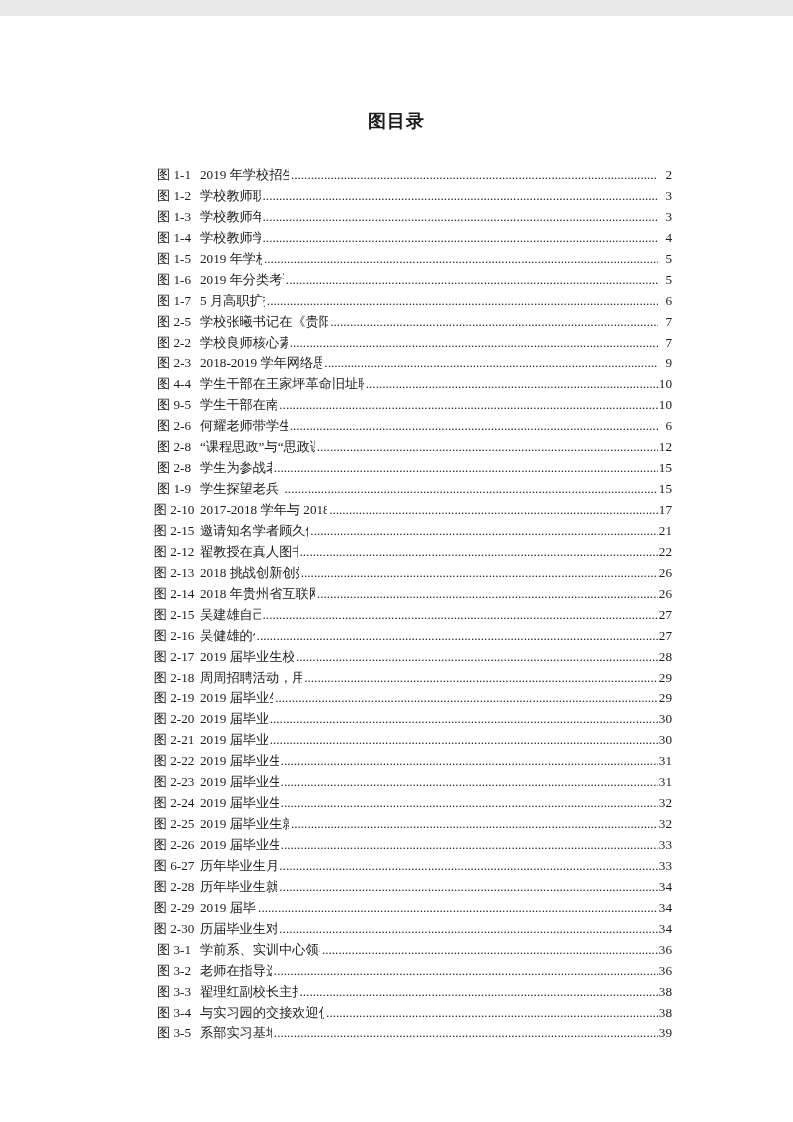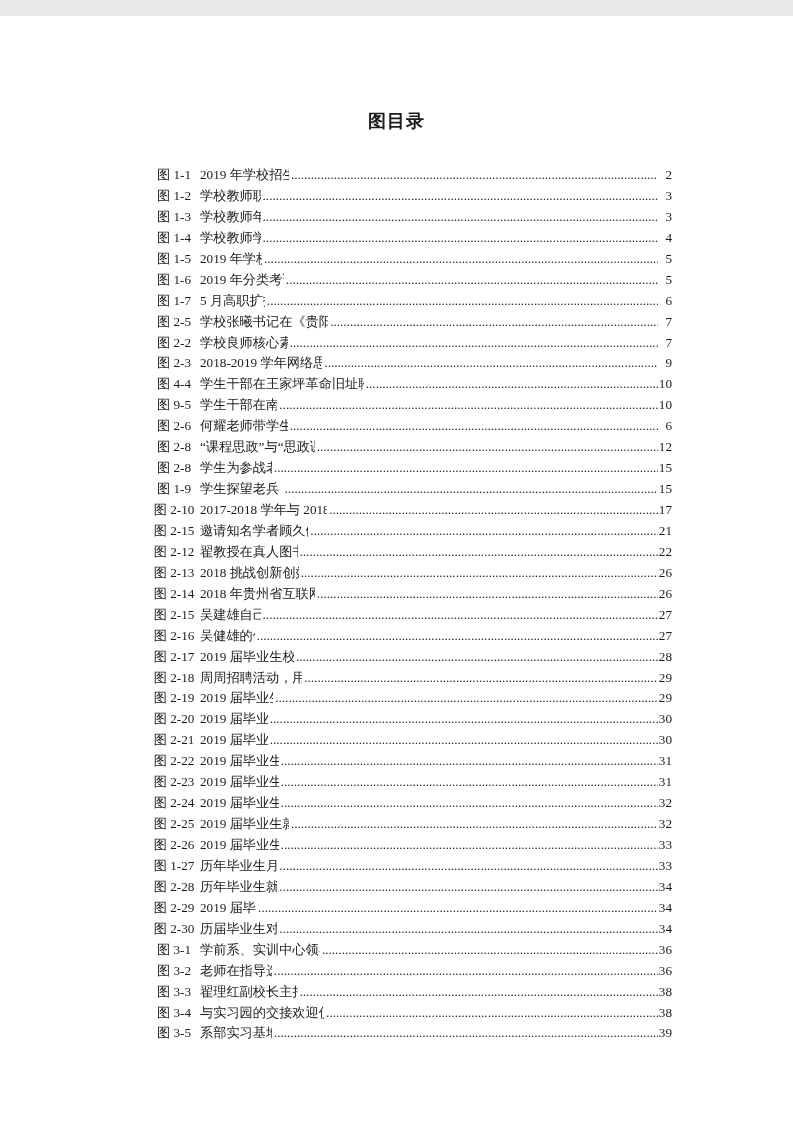--- a/index.html
+++ b/index.html
@@ -263,21 +263,21 @@
         <span class="toc-dots"></span>
         <span class="toc-page">32</span>
       </div>
       <div class="toc-row">
         <span class="toc-label">图 2-26</span>
         <span class="toc-text">2019 届毕业生就业质量分析</span>
         <span class="toc-dots"></span>
         <span class="toc-page">33</span>
       </div>
       <div class="toc-row">
-        <span class="toc-label">图 1-27</span>
+        <span class="toc-label">图 6-27</span>
         <span class="toc-text">历年毕业生月收入变化趋势</span>
         <span class="toc-dots"></span>
         <span class="toc-page">33</span>
       </div>
       <div class="toc-row">
         <span class="toc-label">图 2-28</span>
         <span class="toc-text">历年毕业生就业专业相关度</span>
         <span class="toc-dots"></span>
         <span class="toc-page">34</span>
       </div>

